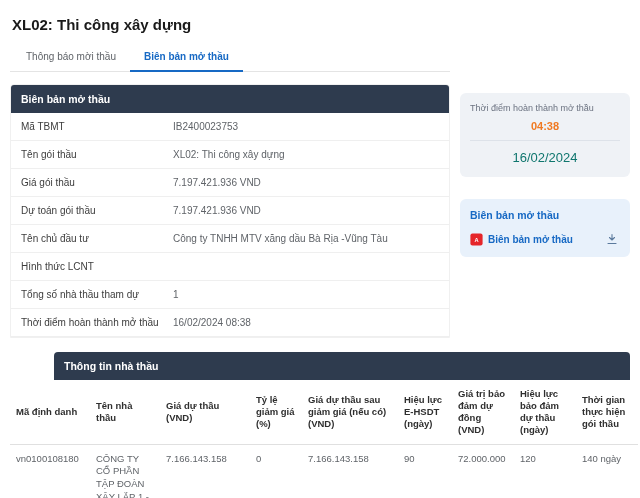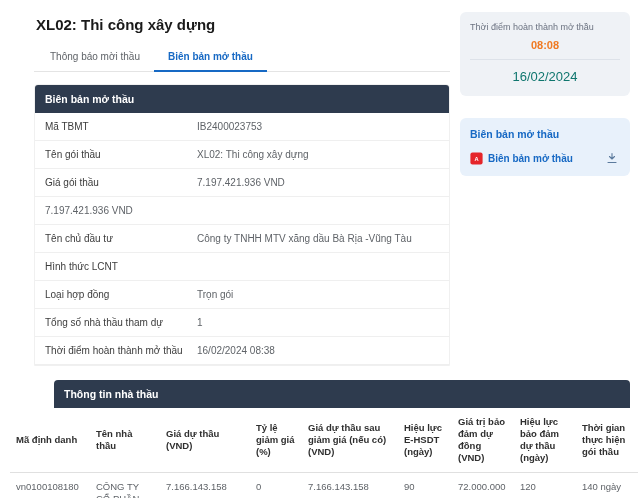--- a/index.html
+++ b/index.html
@@ -4,21 +4,21 @@
 <style>
   * { box-sizing: border-box; margin: 0; padding: 0; }
   html, body { width: 640px; height: 498px; }
   body {
     font-family: "Liberation Sans", sans-serif;
     background: #ffffff;
     color: #333;
     overflow: hidden;
   }
   .page { padding: 10px 10px 0 10px; }
-  .top-area { display: flex; align-items: flex-start; gap: 10px; margin-left: 24px; }
+  .top-area { display: flex; align-items: center; gap: 10px; }
   .left-col { flex: 1; min-width: 0; }
   .right-col { width: 170px; flex: 0 0 170px; padding-top: 2px; }
 
   .page-title {
     font-size: 15px;
     font-weight: bold;
     color: #1a1a1a;
     padding: 6px 0 10px 2px;
   }
 
@@ -163,48 +163,45 @@
         </div>
         <div class="detail-row">
           <div class="detail-label">Tên gói thầu</div>
           <div class="detail-value">XL02: Thi công xây dựng</div>
         </div>
         <div class="detail-row">
           <div class="detail-label">Giá gói thầu</div>
           <div class="detail-value">7.197.421.936 VND</div>
         </div>
         <div class="detail-row">
+          <div class="detail-label">Dự toán gói thầu</div>
           <div class="detail-value">7.197.421.936 VND</div>
         </div>
         <div class="detail-row">
           <div class="detail-label">Tên chủ đầu tư</div>
           <div class="detail-value">Công ty TNHH MTV xăng dầu Bà Rịa -Vũng Tàu</div>
         </div>
         <div class="detail-row">
           <div class="detail-label">Hình thức LCNT</div>
-        </div>
-        <div class="detail-row">
-          <div class="detail-label">Loại hợp đồng</div>
-          <div class="detail-value">Trọn gói</div>
         </div>
         <div class="detail-row">
           <div class="detail-label">Tổng số nhà thầu tham dự</div>
           <div class="detail-value">1</div>
         </div>
         <div class="detail-row">
           <div class="detail-label">Thời điểm hoàn thành mở thầu</div>
           <div class="detail-value">16/02/2024 08:38</div>
         </div>
       </div>
     </div>
 
     <div class="right-col">
       <div class="side-card-gray">
         <div class="side-card-label">Thời điểm hoàn thành mở thầu</div>
-        <div class="side-card-time">08:08</div>
+        <div class="side-card-time">04:38</div>
         <div class="side-card-date">16/02/2024</div>
       </div>
 
       <div class="side-card-blue">
         <div class="side-card-title">Biên bản mở thầu</div>
         <div class="pdf-row">
           <span class="pdf-icon">
             <svg width="13" height="13" viewBox="0 0 16 16" aria-hidden="true">
               <rect x="0.5" y="0.5" width="15" height="15" rx="2.5" fill="#e5252a"></rect>
               <text x="8" y="11.5" font-size="7" font-family="Liberation Sans, sans-serif" font-weight="bold" fill="#ffffff" text-anchor="middle">A</text>

